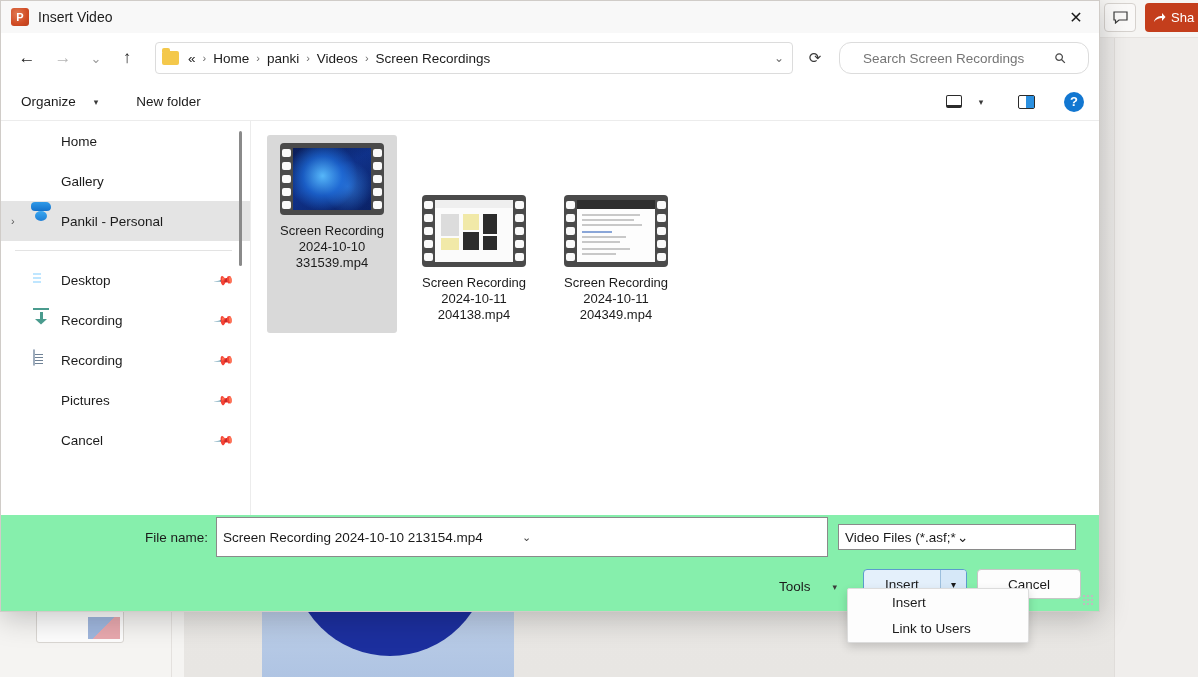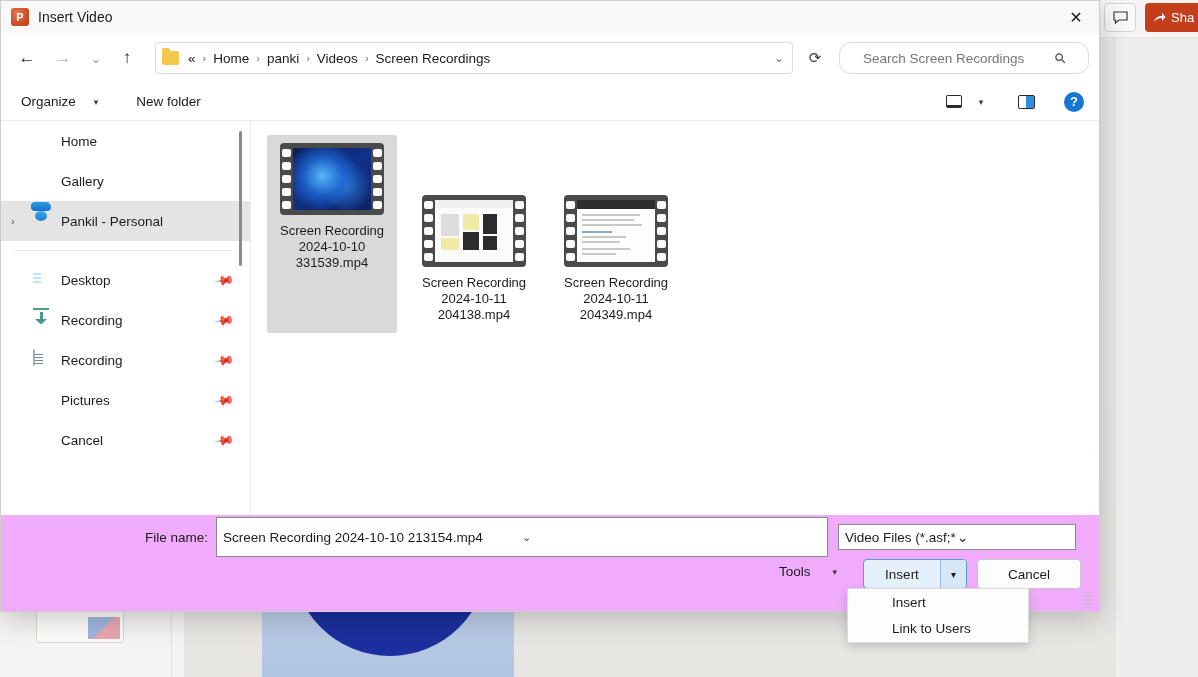--- a/index.html
+++ b/index.html
@@ -281,36 +281,36 @@
   .thumb-doc2::before {
     content:""; position:absolute; left:0; top:0; right:0; height:9px; background:#2e2e2e;
   }
   .thumb-doc2 .ln { position:absolute; height:1.5px; background:#c8c8c8; }
   .fname {
     margin-top: 8px; font-size: 13px; color: #1b1b1b; text-align: center;
     line-height: 1.24; width: 122px;
   }
 
   
-  .dlg-foot { flex: 0 0 auto; padding: 0 18px 12px; background: #f0abfc; }
+  .dlg-foot { flex: 0 0 auto; padding: 0 18px 12px; background: #86efac; }
   .row1 { display: flex; align-items: center; height: 44px; }
   .lbl { font-size: 13.5px; color: #1b1b1b; margin-left: 126px; margin-right: 8px; }
   .fname-input {
     width: 612px; height: 40px; border: 1px solid #8a8a8a; background: #fff;
     display: flex; align-items: center; padding: 15px 6px; font-size: 13.5px; color: #1b1b1b;
   }
   .fname-input span { flex: 1; }
   .fname-input .chev { color: #444; font-size: 11px; }
   .ftype {
     width: 238px; height: 26px; margin-left: 10px; border: 1px solid #8a8a8a;
     background: #fff; display: flex; align-items: center; padding: 0 6px;
     font-size: 13.5px; color: #1b1b1b; overflow: hidden; white-space: nowrap;
   }
   .ftype span { flex: 1; overflow: hidden; }
-  .row2 { display: flex; align-items: flex-start; justify-content: flex-end; gap: 10px; height: 40px; }
+  .row2 { display: flex; align-items: flex-end; justify-content: flex-end; gap: 10px; height: 40px; }
   .tools-btn {
     display: flex; align-items: center; gap: 22px; font-size: 13.5px;
     color: #1b1b1b; padding: 5px 8px; margin-right: 8px;
   }
   .btn {
     width: 104px; height: 30px; border: 1px solid #c6c6c6; border-radius: 4px;
     background: #fdfdfd; font-size: 13.5px; color: #1b1b1b;
     display: flex; align-items: center; justify-content: center;
   }
   .split {

